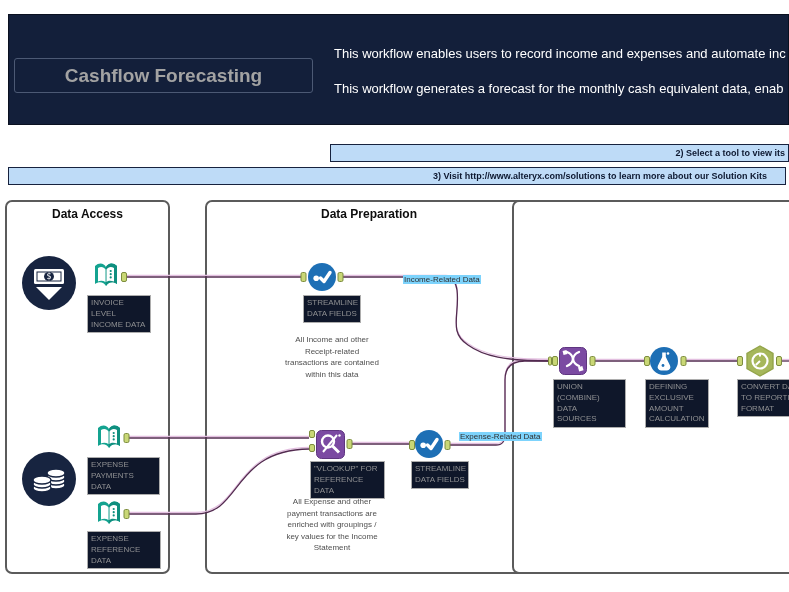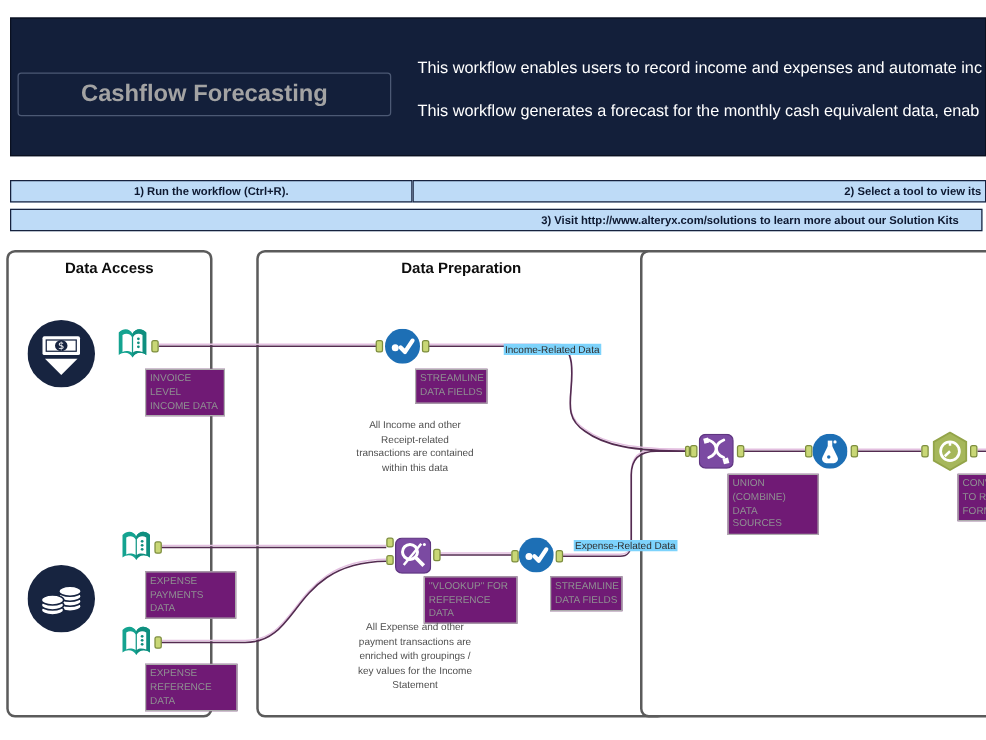--- a/index.html
+++ b/index.html
@@ -31,42 +31,41 @@
   .c1{left:5px;width:165px;}
   .c2{left:177px;width:328px;margin-left:28px;}
   .c3{left:512px;width:310px;}
   .container-title{text-align:center;padding-top:5px;font-size:12px;font-weight:bold;color:#0d0d0d;}
 
   
   .wires{position:absolute;left:0;top:0;z-index:2;}
 
   
   .tool{position:absolute;z-index:3;}
-  .tool-label{position:absolute;z-index:3;background:#701a75;border:1px solid #adadad;
+  .tool-label{position:absolute;z-index:3;background:#0f172a;border:1px solid #adadad;
               color:#8f9092;font-size:8px;line-height:1.35;padding:2px 3px;
-              white-space:pre-line;box-sizing:border-box;margin-left:29px;}
+              white-space:pre-line;box-sizing:border-box;}
   .comment{position:absolute;z-index:3;color:#4f4f4f;font-size:8px;line-height:1.45;
            text-align:center;white-space:pre-line;}
   .wire-label{position:absolute;z-index:3;background:#7dd3fc;color:#2f2f2f;
               font-size:8px;padding:0 1px;white-space:nowrap;}
 </style>
 </head>
 <body>
 
 <div class="page">
 
   <div class="header">
     <div class="title-box">
       <span>Cashflow Forecasting</span>
     </div>
     <div class="hdr-line hdr-line2">This workflow generates a forecast for the monthly cash equivalent data, enab</div>
     <div class="hdr-line hdr-line1">This workflow enables users to record income and expenses and automate inc</div>
   </div>
 
-  <div class="ibar ibar1">1) Run the workflow (Ctrl+R).</div>
   <div class="ibar ibar2">2) Select a tool to view its</div>
   <div class="ibar ibar3">3) Visit http://www.alteryx.com/solutions to learn more about our Solution Kits</div>
 
   <div class="container c1">
     <div class="container-title">Data Access</div>
   </div>
   <div class="container c2">
     <div class="container-title">Data Preparation</div>
   </div>
   <div class="container c3"></div>
@@ -245,20 +244,24 @@
 
   <div class="tool" style="left:650px;top:347px;">
     <svg width="28" height="28" viewBox="0 0 28 28">
       <circle cx="14" cy="14" r="14" fill="#1d6fb5"></circle>
       <rect x="12.2" y="5.5" width="3.6" height="5" fill="#ffffff"></rect>
       <path d="M12.2,10 L8,18.5 A3.4,3.4 0 0 0 11,23.5 H17 A3.4,3.4 0 0 0 20,18.5 L15.8,10 Z" fill="#ffffff"></path>
       <circle cx="18" cy="6.5" r="1.3" fill="#ffffff"></circle>
       <circle cx="13" cy="18.5" r="1.4" fill="#1d6fb5"></circle>
     </svg>
   </div>
+  <div class="tool-label" style="left:645px;top:379px;width:64px;">DEFINING
+EXCLUSIVE
+AMOUNT
+CALCULATION</div>
 
   <div class="tool" style="left:745px;top:345px;">
     <svg width="30" height="32" viewBox="0 0 30 32">
       <polygon points="15,1 28,8.5 28,23.5 15,31 2,23.5 2,8.5" fill="#a6b75b" stroke="#93a449" stroke-width="1.4"></polygon>
       <circle cx="15" cy="16" r="7.5" fill="none" stroke="#ffffff" stroke-width="2.2"></circle>
       <line x1="15" y1="16" x2="10.8" y2="20" stroke="#ffffff" stroke-width="2"></line>
       <line x1="15" y1="8.5" x2="15" y2="11.5" stroke="#ffffff" stroke-width="2"></line>
     </svg>
   </div>
   <div class="tool-label" style="left:737px;top:379px;width:75px;">CONVERT DATA

